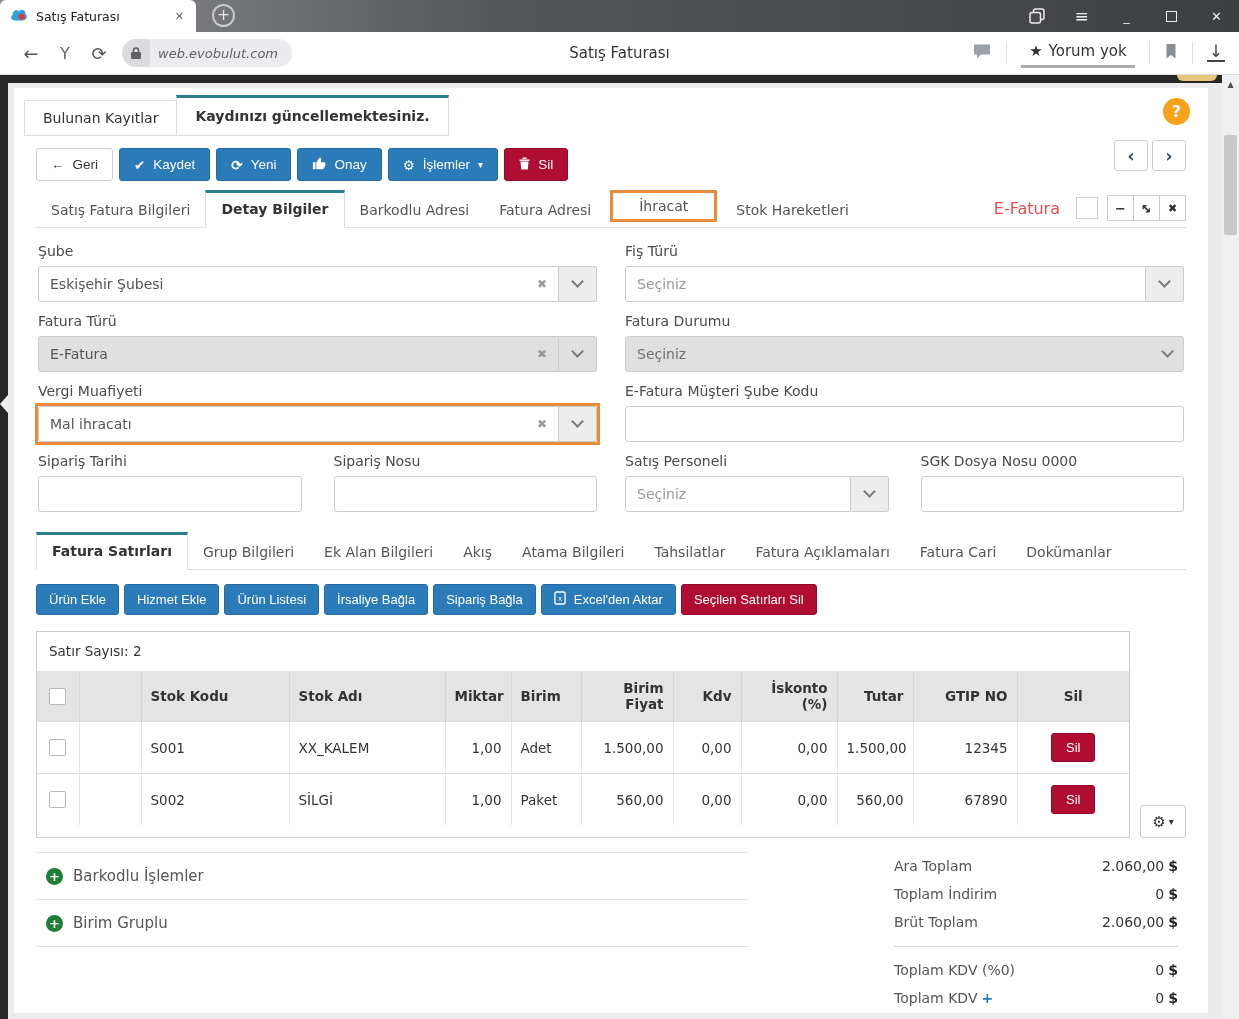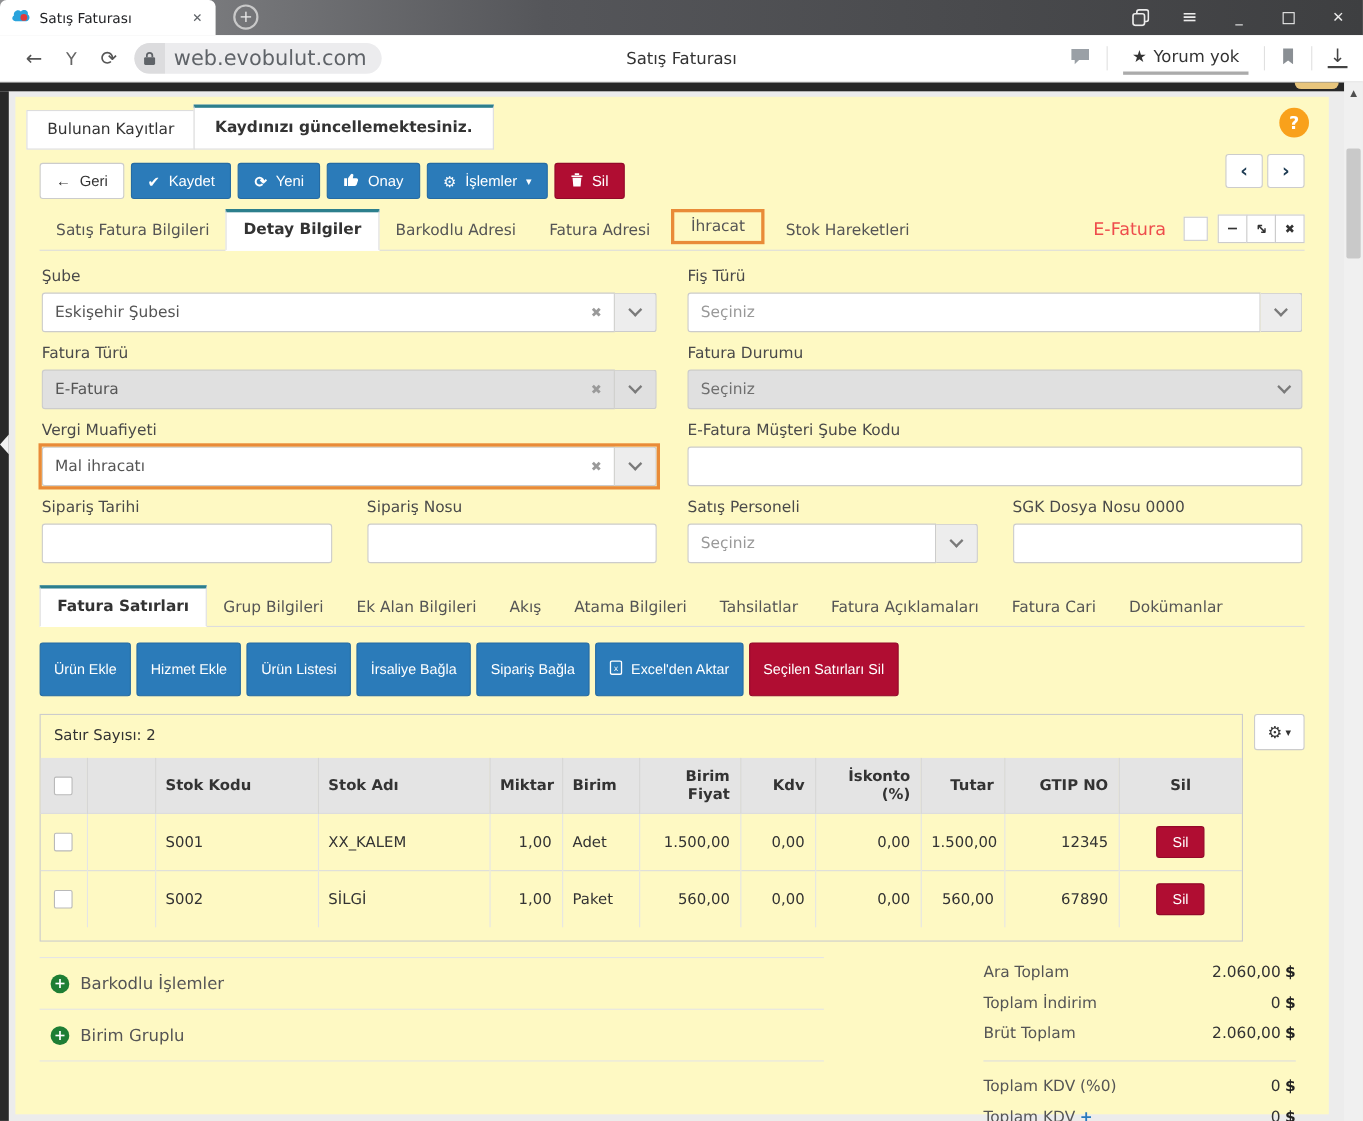--- a/index.html
+++ b/index.html
@@ -14,57 +14,57 @@
   .newtab { width:23px; height:23px; border:2px solid #c9c9c9; border-radius:50%; color:#e8e8e8; font-size:15px; line-height:18px; text-align:center; margin:4px 0 0 16px; }
   .win-controls { position:absolute; right:0; top:0; height:32px; display:flex; align-items:center; gap:0; }
   .win-btn { width:45px; height:32px; display:flex; align-items:center; justify-content:center; color:#ececec; font-size:13px; }
   .win-box { width:11px; height:11px; border:1.5px solid #ececec; display:inline-block; }
 
   .toolbar { height:43px; background:#fff; border-bottom:1px solid #dcdcdc; display:flex; align-items:center; padding:0 14px; position:relative; }
   .tool-ic { width:34px; text-align:center; font-size:18px; color:#555; }
   .fwd { font-size:16px; color:#666; font-weight:400; }
   .urlpill { display:flex; align-items:center; background:#ececee; border-radius:14px; height:28px; margin-left:6px; overflow:hidden; }
   .lockchip { background:#dcdcde; height:28px; display:flex; align-items:center; padding:0 8px; border-radius:14px 0 0 14px; }
-  .urltext { padding:0 14px 0 8px; font-size:19px; color:#5f6368; }
+  .urltext { padding:0 14px 0 8px; font-size:13px; color:#5f6368;font-style:italic; }
   .page-title { position:absolute; left:0; right:0; text-align:center; font-size:15px; color:#333; pointer-events:none; }
   .tb-right { margin-left:auto; display:flex; align-items:center; gap:14px; z-index:1; }
   .tb-sep { width:1px; height:22px; background:#e0e0e0; }
   .yorum { display:flex; align-items:center; gap:6px; font-size:15px; color:#333; border-bottom:3px solid #ababab; padding:4px 8px 5px; }
   .dl { font-size:17px; color:#444; border-bottom:2px solid #444; line-height:15px; padding:0 2px 1px; }
 
   
   .page { position:relative; height:944px; background:#ececec; }
   .darkband { position:absolute; top:0; left:0; right:17px; height:8px; background:#282828; }
   .leftrail { position:absolute; top:8px; left:0; bottom:0; width:8px; background:#282828; }
   .rail-arrow { position:absolute; top:312px; left:0; width:0; height:0; border-top:9px solid transparent; border-bottom:9px solid transparent; border-right:8px solid #f0f0f0; }
   .accent-sliver { position:absolute; top:0; right:22px; width:40px; height:6px; background:#e8c57c; border-radius:0 0 8px 8px; }
   .sb { position:absolute; right:0; top:0; bottom:0; width:17px; background:#f0f0f0; }
   .sb-up { height:18px; display:flex; align-items:center; justify-content:center; font-size:8px; color:#505050; }
   .sb-thumb { position:absolute; top:60px; left:2px; width:13px; height:100px; background:#c9c9c9; border-radius:2px; }
 
   
-  .card { position:absolute; left:14px; right:31px; top:13px; bottom:6px; background:#fef9c3; padding:7px 0 0 0; }
+  .card { position:absolute; left:14px; right:31px; top:13px; bottom:6px; background:#ffffff; padding:7px 0 0 0; }
 
   .rec-tabs { display:inline-flex; align-items:flex-end; margin-left:10px; }
   .rec-tab { border:1px solid #ddd; padding:9px 18px; font-size:14px; color:#333; background:#fff; }
   .rec-tab.active { border-top:3px solid #2c7f8d; font-weight:bold; padding:10px 18px 11px; margin-left:-1px; }
   .help-btn { position:absolute; top:10px; right:18px; width:27px; height:27px; border-radius:50%; background:#f9a11b; color:#fff; font-weight:bold; font-size:16px; display:flex; align-items:center; justify-content:center; }
 
   .action-row { display:flex; gap:6px; margin:12px 0 0 22px; }
   .btn { height:33px; padding:0 14px; border-radius:3px; font-size:13.5px; display:inline-flex; align-items:center; gap:8px; border:1px solid #ccc; background:#fff; color:#333; white-space:nowrap; }
   .btn-primary { background:#2b7bb9; border-color:#256ba3; color:#fff; }
   .btn-danger { background:#b00d32; border-color:#93092a; color:#fff; }
   .pager { position:absolute; top:52px; right:22px; display:flex; }
   .pg-btn { width:34px; height:31px; border:1px solid #ccc; border-radius:3px; background:#fff; display:flex; align-items:center; justify-content:center; font-size:17px; font-weight:bold; color:#1d3b53; margin-left:4px; }
 
   .panel { margin:9px 22px 0; }
   .ptab-bar { display:flex; align-items:flex-end; border-bottom:1px solid #ddd; }
   .ptab { padding:9px 15px; font-size:14px; color:#555; }
   .ptab.active { border:1px solid #ddd; border-top:3px solid #2c7f8d; border-bottom:1px solid #fff; margin-bottom:-1px; font-weight:bold; color:#333; padding:8px 15px 10px; background:#fff; }
-  .ptab.hl { border:3px solid #e98b38; padding:5px 15px; margin:0 4px 5px; color:#555; }
+  .ptab.hl { border:3px solid #e98b38; padding:5px 26px; margin:0 4px 5px; color:#555; }
   .ptab-right { margin-left:auto; display:flex; align-items:center; padding-bottom:6px; }
   .efatura { color:#ee4c4c; font-size:16px; margin-right:16px; }
   .pchk { width:22px; height:22px; border:1px solid #ccc; background:#fff; margin-right:10px; }
   .mini-btn { width:27px; height:26px; border:1px solid #ccc; background:#fff; display:flex; align-items:center; justify-content:center; font-size:13px; color:#333; margin-left:-1px; font-weight:bold; }
   .diag { display:inline-block; transform:rotate(45deg); font-size:13px; }
 
   
   .form { display:grid; grid-template-columns:1fr 1fr; column-gap:28px; padding:4px 2px 10px; }
   .lbl { font-size:14px; color:#4a4a4a; margin:11px 0 7px; }
   .control { display:flex; height:36px; }
@@ -78,24 +78,24 @@
   .sel-dis .chev { margin-left:auto; }
   .inp { width:100%; height:36px; border:1px solid #ccc; border-radius:3px; background:#fff; font:inherit; padding:0 10px; color:#555; }
   .orange-wrap { outline:3px solid #e98b38; }
   .half-row { display:flex; gap:32px; }
   .half-row > div { flex:1; }
   .placeholder { color:#999; }
 
   
   .dtab-bar { display:flex; align-items:flex-end; border-bottom:1px solid #ddd; margin-top:10px; }
   .line-actions { display:flex; gap:5px; margin-top:14px; }
-  .btn-sm { height:49px; padding:0 12px; font-size:13px; }
-
-  
-  .table-zone { display:flex; align-items:flex-start; gap:10px; margin-top:16px; }
+  .btn-sm { height:31px; padding:0 12px; font-size:13px; }
+
+  
+  .table-zone { display:flex; align-items:flex-end; gap:10px; margin-top:16px; }
   .table-box { flex:1; border:1px solid #ccc; padding-bottom:12px; }
   .rowcount { padding:11px 12px 12px; font-size:13.5px; color:#333; }
   table { width:100%; border-collapse:collapse; table-layout:fixed; font-size:13.5px; }
   th { background:#e4e4e4; font-weight:bold; padding:9px 9px; text-align:left; border-left:1px solid #d6d6d6; }
   th:first-child { border-left:0; }
   td { padding:11px 9px; border-top:1px solid #ddd; border-left:1px solid #e5e5e5; }
   td:first-child { border-left:0; }
   .num { text-align:right;margin-top:40px; }
   .ctr { text-align:center; }
   .cb { width:17px; height:17px; border:1px solid #b9b9b9; border-radius:2px; background:#fff; display:inline-block; vertical-align:middle; }

